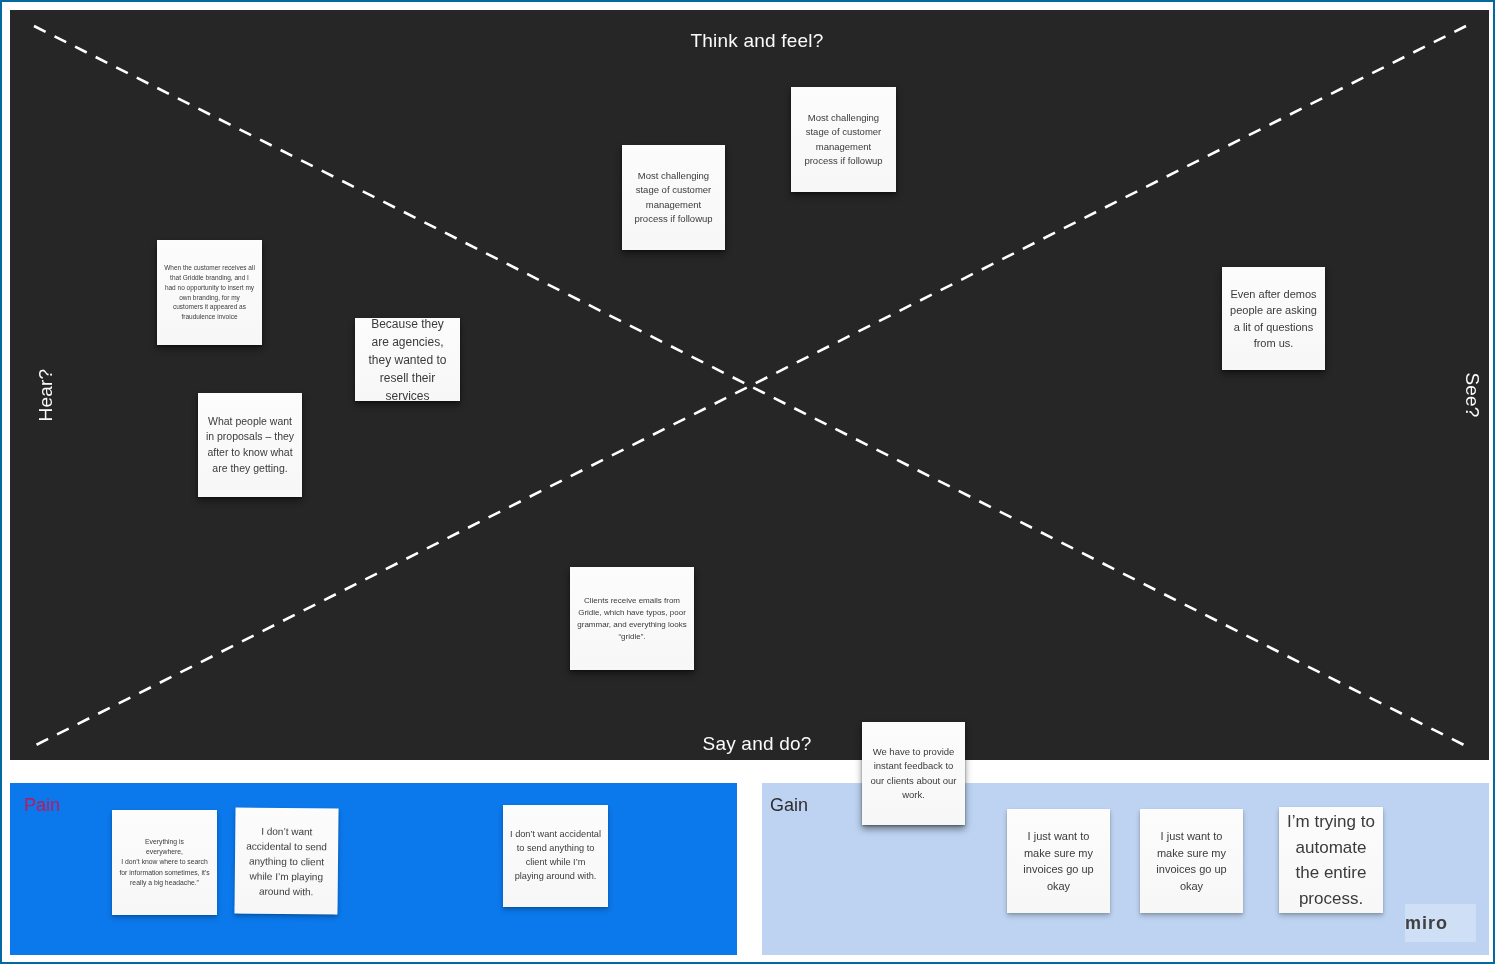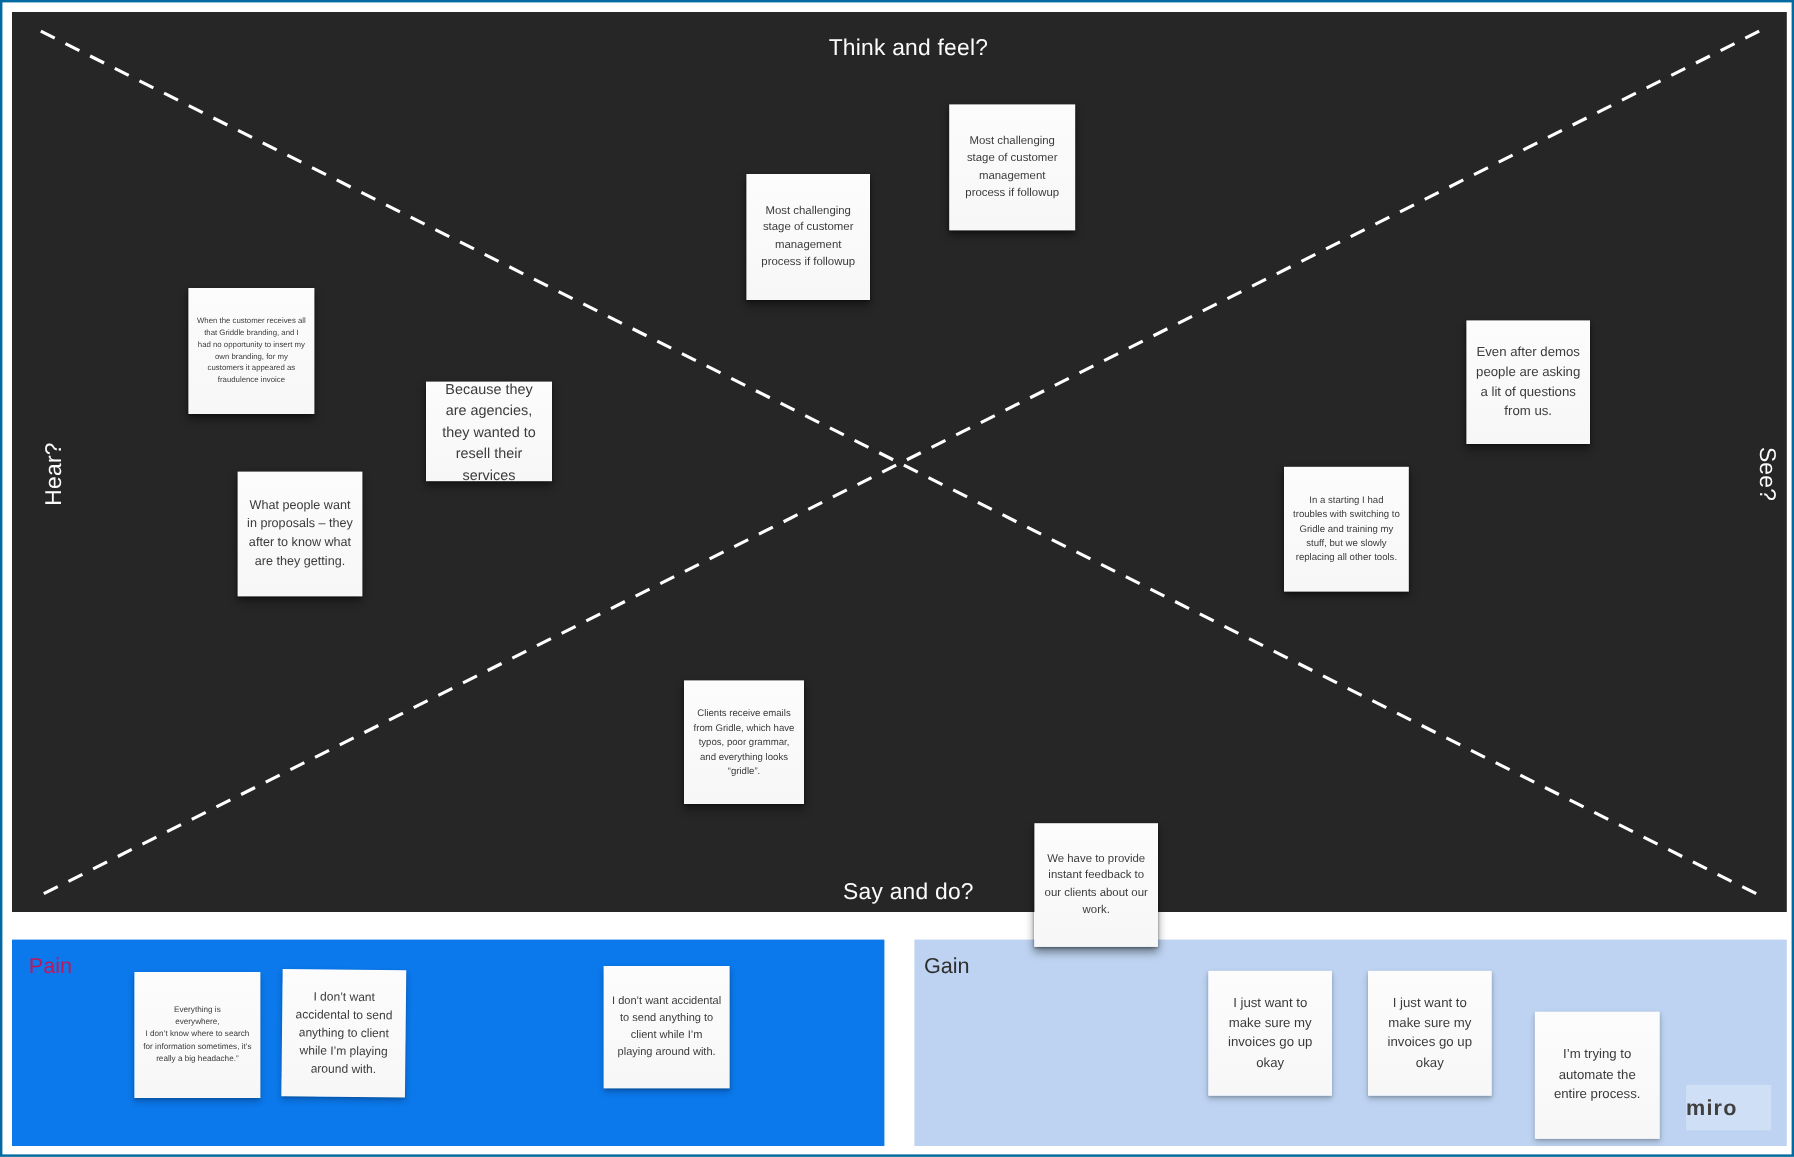--- a/index.html
+++ b/index.html
@@ -55,28 +55,28 @@
   }
   .on-dark{box-shadow:0 4px 7px rgba(0,0,0,.45),0 1px 2px rgba(0,0,0,.35);}
   .on-light{box-shadow:0 3px 5px rgba(0,0,0,.22),0 1px 2px rgba(0,0,0,.15);}
   .en1{left:155px;top:238px;width:105px;height:105px;font-size:6.5px;}
   .en2{left:353px;top:316px;width:105px;height:83px;font-size:12px;}
   .en3{left:196px;top:391px;width:104px;height:104px;font-size:10.5px;}
   .en4{left:620px;top:143px;width:103px;height:105px;font-size:9.5px;}
   .en5{left:789px;top:85px;width:105px;height:105px;font-size:9.5px;}
   .en6{left:1220px;top:265px;width:103px;height:103px;font-size:11px;}
   .en7{left:1068px;top:387px;width:104px;height:104px;font-size:8px;}
-  .en8{left:568px;top:565px;width:100px;height:103px;font-size:8px;}
-  .en9{left:860px;top:684px;width:103px;height:103px;font-size:9.5px;z-index:6;}
+  .en8{left:568px;top:565px;width:124px;height:103px;font-size:8px;}
+  .en9{left:860px;top:720px;width:103px;height:103px;font-size:9.5px;z-index:6;}
   .pn1{left:110px;top:808px;width:105px;height:105px;font-size:6.8px;}
   .pn2{left:233px;top:806px;width:103px;height:106px;font-size:10px;transform:rotate(.6deg);}
   .pn3{left:501px;top:803px;width:105px;height:102px;font-size:9.2px;}
   .gn1{left:1005px;top:807px;width:103px;height:104px;font-size:11px;}
   .gn2{left:1138px;top:807px;width:103px;height:104px;font-size:11px;}
-  .gn3{left:1277px;top:805px;width:104px;height:106px;font-size:11px;margin-top:36px;}
+  .gn3{left:1277px;top:805px;width:104px;height:106px;font-size:17px;}
   
   .miro-watermark{
     position:absolute;left:1403px;top:902px;width:71px;height:38px;
     background:rgba(255,255,255,.28);
     display:flex;align-items:center;justify-content:flex-start;
     color:#404040;font-size:18px;font-weight:bold;letter-spacing:1px;
     z-index:4;
   }
 </style>
 </head>
@@ -100,21 +100,20 @@
 
   <div class="section-label pain-label">Pain</div>
   <div class="section-label gain-label">Gain</div>
 
   <div class="note on-dark en1"><span>When the customer receives all that Griddle branding, and I had no opportunity to insert my own branding, for my customers it appeared as fraudulence invoice</span></div>
   <div class="note on-dark en2"><span>Because they are agencies, they wanted to resell their services</span></div>
   <div class="note on-dark en3"><span>What people want in proposals – they after to know what are they getting.</span></div>
   <div class="note on-dark en4"><span>Most challenging stage of customer management process if followup</span></div>
   <div class="note on-dark en5"><span>Most challenging stage of customer management process if followup</span></div>
   <div class="note on-dark en6"><span>Even after demos people are asking a lit of questions from us.</span></div>
-  <div class="note on-dark en7"><span>In a starting I had troubles with switching to Gridle and training my stuff, but we slowly replacing all other tools.</span></div>
   <div class="note on-dark en8"><span>Clients receive emails from Gridle, which have typos, poor grammar, and everything looks “gridle”.</span></div>
   <div class="note on-dark en9"><span>We have to provide instant feedback to our clients about our work.</span></div>
 
   <div class="note on-light pn1"><span>Everything is
 everywhere,
 I don’t know where to search for information sometimes, it’s really a big headache.”</span></div>
   <div class="note on-light pn2"><span>I don’t want accidental to send anything to client while I’m playing around with.</span></div>
   <div class="note on-light pn3"><span>I don’t want accidental to send anything to client while I’m playing around with.</span></div>
 
   <div class="note on-light gn1"><span>I just want to make sure my invoices go up okay</span></div>

